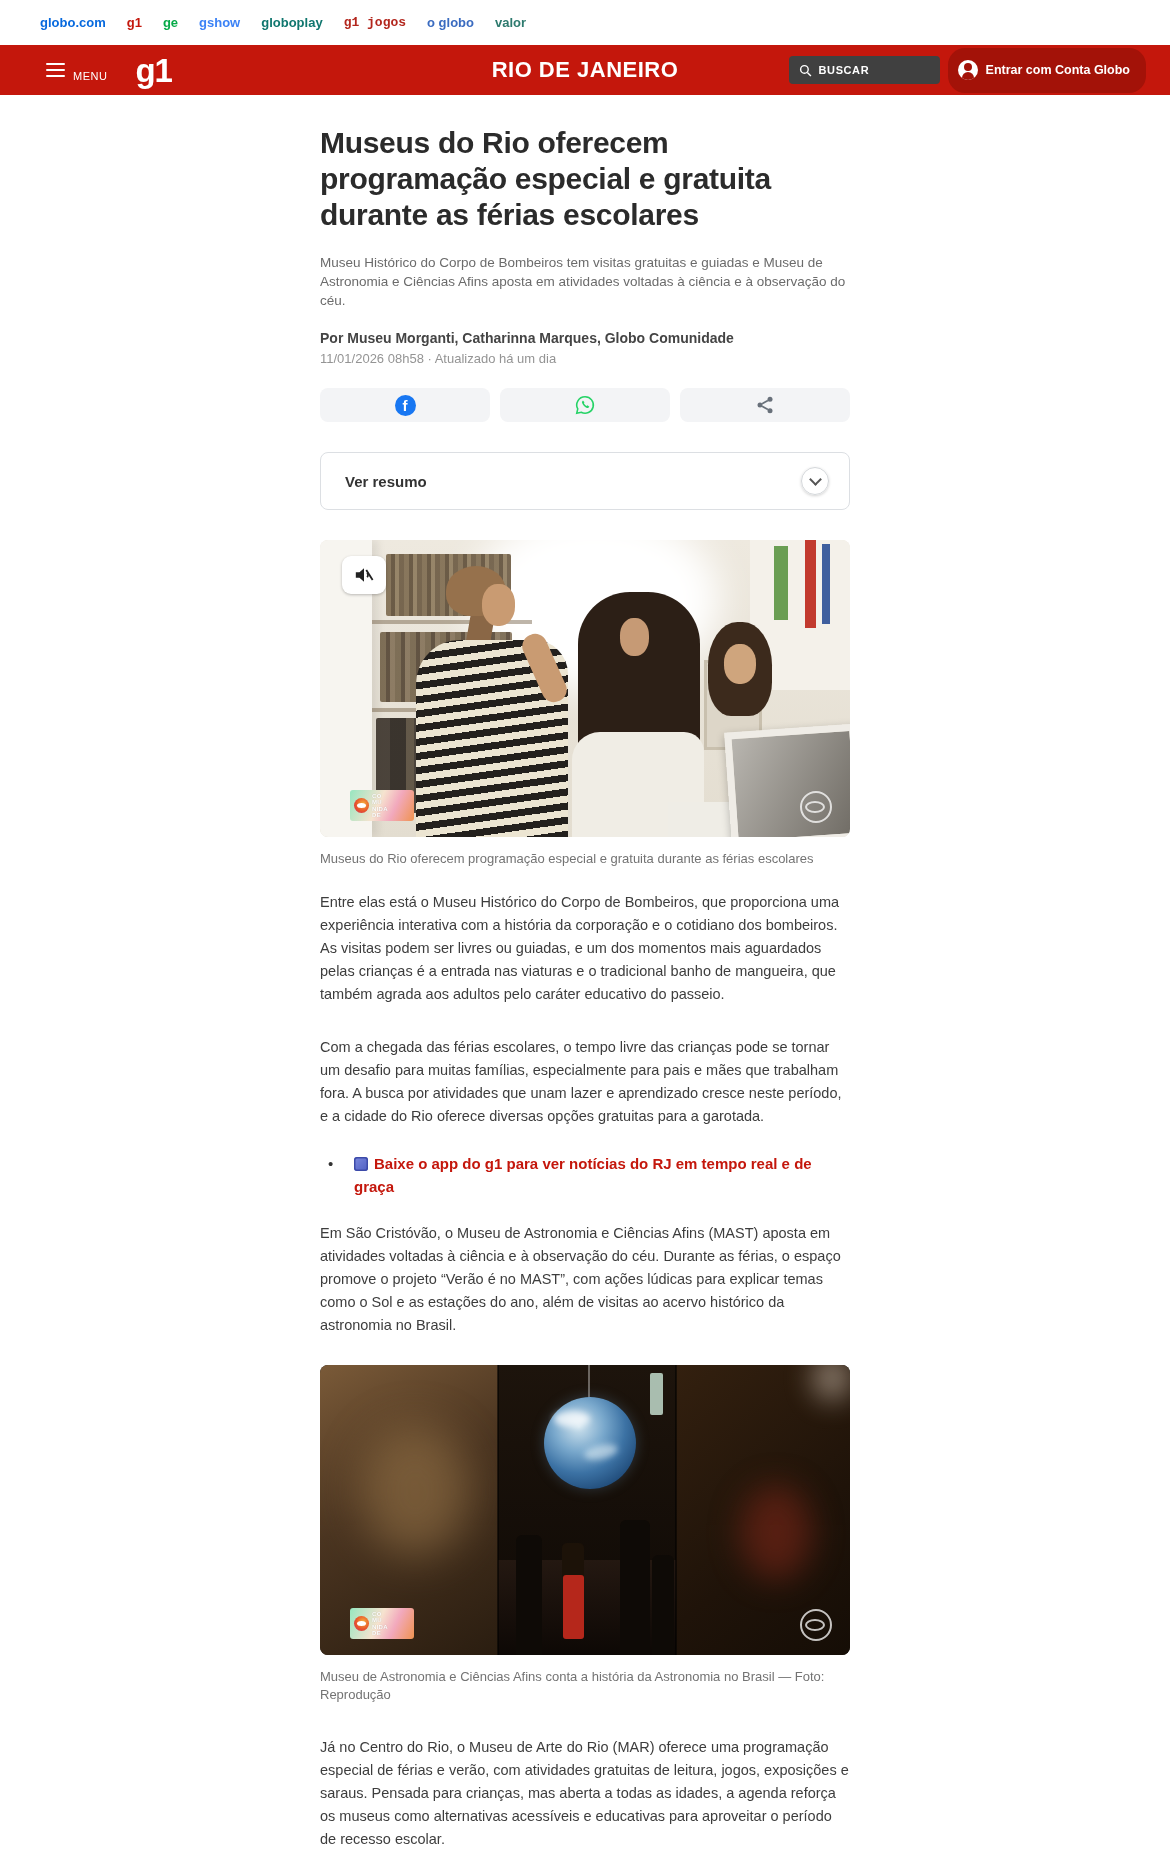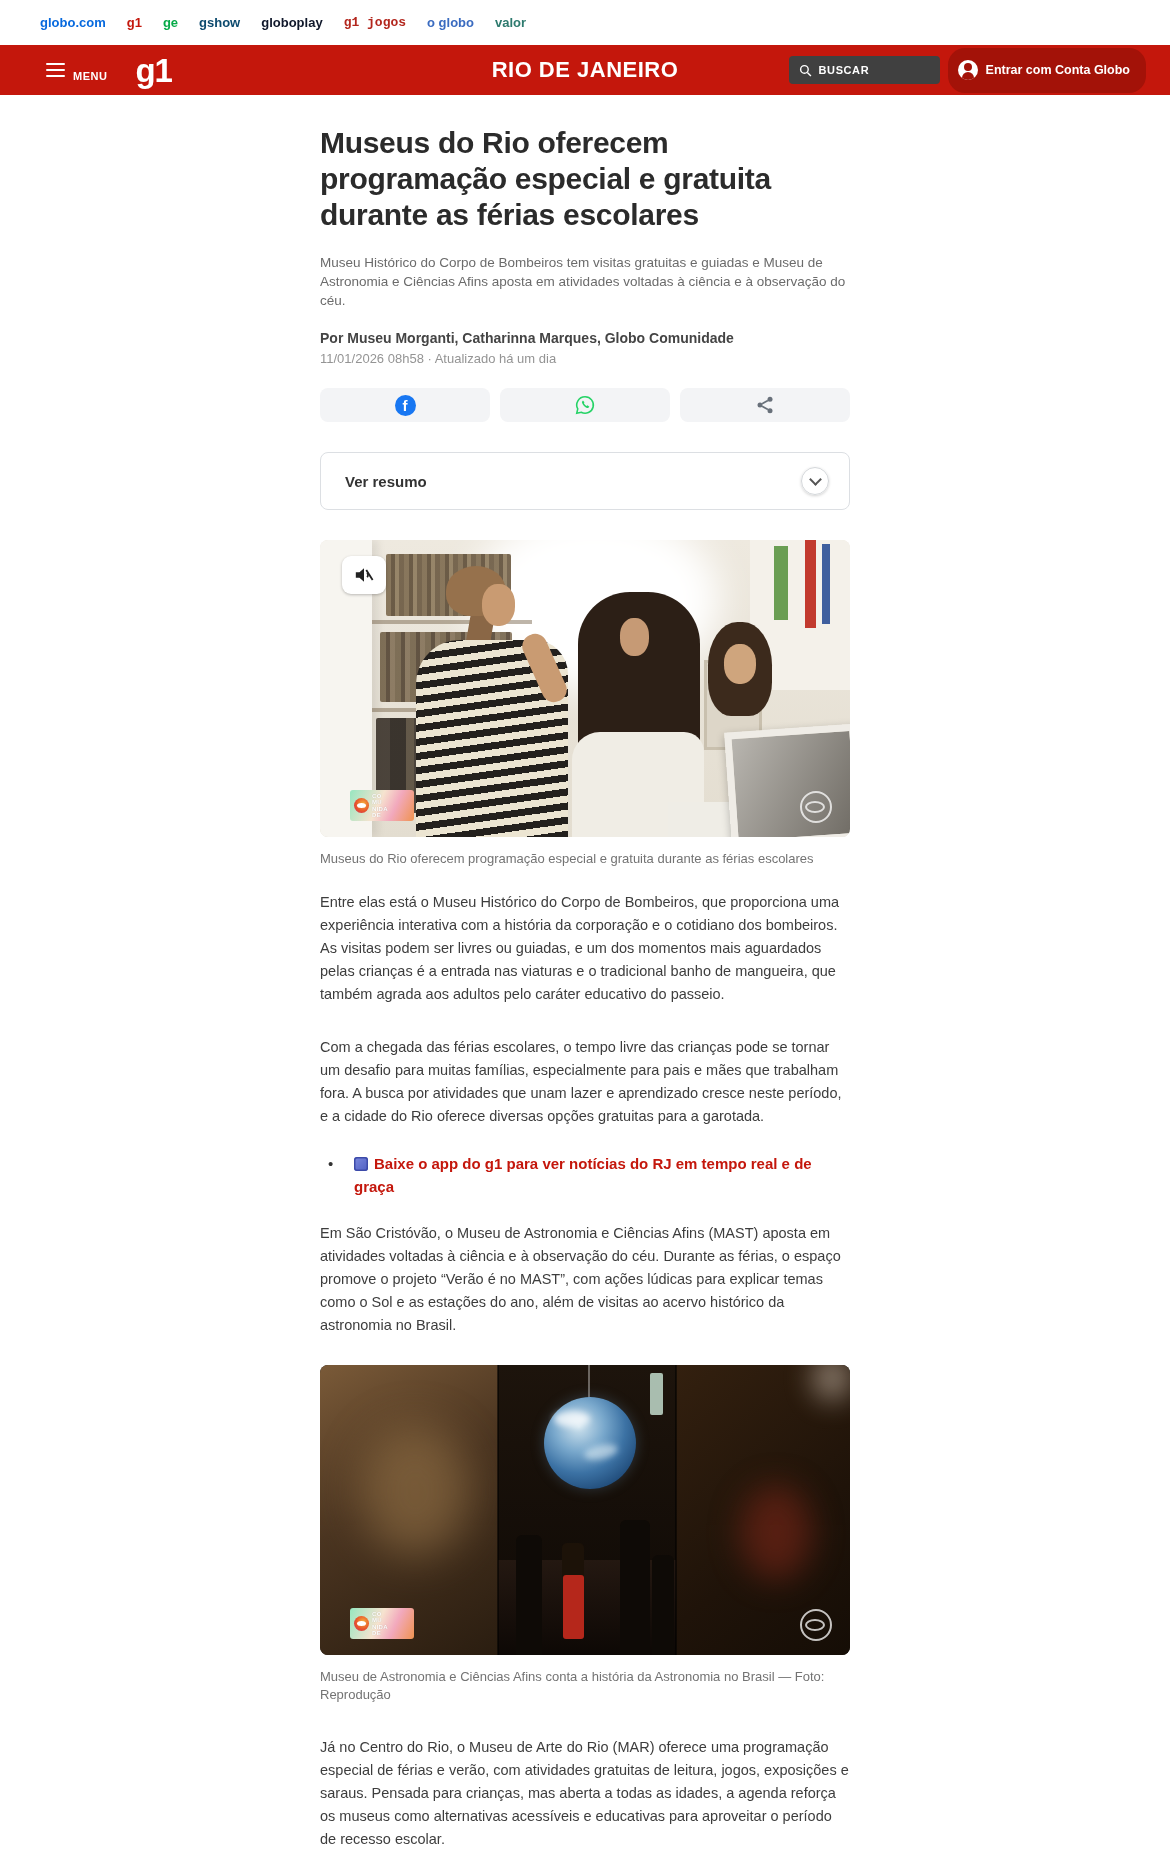--- a/index.html
+++ b/index.html
@@ -8,21 +8,21 @@
 
   
   .topbar{height:45px;display:flex;align-items:center;gap:21px;padding-left:40px;background:#fff;}
   .topbar a{font-size:13px;font-weight:bold;}
 
   
   .header{height:50px;background:#c4170c;display:flex;align-items:center;position:relative;padding:0 24px;}
   .menu-wrap{display:flex;align-items:center;gap:8px;margin-left:22px;}
   .burger{display:inline-flex;flex-direction:column;gap:4px;cursor:pointer;}
   .burger span{width:19px;height:2px;background:#fff;border-radius:1px;}
-  .menu-label{color:#fff;font-size:11px;font-weight:bold;letter-spacing:.5px;margin-top:12px;}
+  .menu-label{color:#fff;font-size:11px;font-weight:normal;letter-spacing:.5px;margin-top:12px;}
   .g1-logo{color:#fff;font-size:33px;font-weight:bold;margin-left:28px;letter-spacing:-1px;line-height:1;}
   .section-title{position:absolute;left:0;right:0;text-align:center;color:#fff;font-size:22px;
     font-weight:700;letter-spacing:.5px;pointer-events:none;}
   .header-right{margin-left:auto;display:flex;align-items:center;gap:8px;z-index:2;}
   .search-box{width:131px;height:28px;background:#a31208;border-radius:4px;display:flex;align-items:center;
     gap:7px;padding:0 10px;cursor:text;}
   .search-box .lbl{color:#fff;font-size:11px;font-weight:bold;letter-spacing:.6px;}
   .login-btn{height:45px;background:#a31208;border:none;border-radius:17px;display:flex;align-items:center;
     gap:8px;padding:0 16px 0 10px;cursor:pointer;}
   .login-btn .lbl{color:#fff;font-size:12.5px;font-weight:bold;}
@@ -143,22 +143,22 @@
     background:repeating-linear-gradient(0deg,#5a6cc8 0 3px,#8fa0e8 3px 5px),#5a6cc8;
     background:linear-gradient(135deg,#7c8ade,#4f5fc2);box-shadow:inset 0 0 0 1.5px #3c4aa8;}
 </style>
 </head>
 <body>
 
 <nav class="topbar">
   <a style="color: rgb(6, 105, 222);">globo.com</a>
   <a style="color: rgb(196, 23, 12);">g1</a>
   <a style="color: rgb(6, 170, 72);">ge</a>
-  <a style="color: #0c4a6e;">gshow</a>
-  <a style="color: #0f172a;">globoplay</a>
+  <a style="color: #3b82f6;">gshow</a>
+  <a style="color: #0f766e;">globoplay</a>
   <a style="color: rgb(179, 38, 29); font-family: Liberation Mono, monospace;">g1 jogos</a>
   <a style="color: rgb(58, 107, 192);">o globo</a>
   <a style="color: rgb(45, 122, 110);">valor</a>
 </nav>
 
 <header class="header" style="background: rgb(196, 23, 12);">
   <div class="menu-wrap">
     <span class="burger">
         <span></span>
         <span></span>

